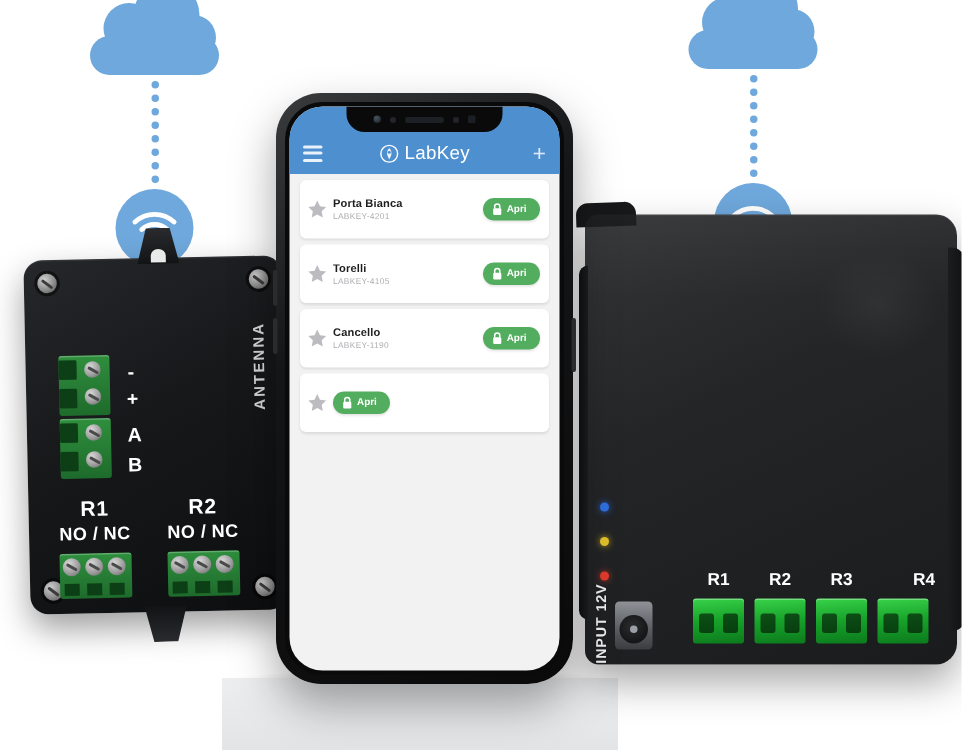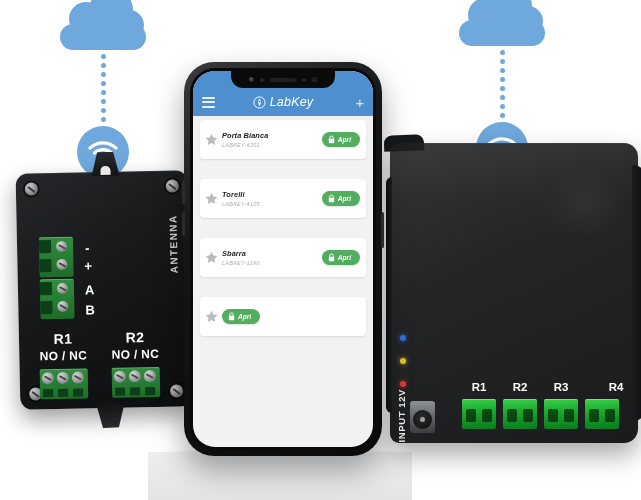--- a/index.html
+++ b/index.html
@@ -79,21 +79,21 @@
   .ble .ble-t{color:#fff;font-size:10px;font-weight:700;letter-spacing:.6px;margin-top:1px;}
 
   
   .phone{position:absolute;left:184px;top:62px;width:198px;height:394px;
       background:linear-gradient(145deg,#3a3b3d 0%,#141516 35%,#0a0a0b 100%);
       border-radius:30px;box-shadow:0 14px 30px rgba(0,0,0,.35);padding:6px;
       box-sizing:border-box;}
   .phone-inner{position:relative;width:100%;height:100%;background:#0a0a0b;
       border-radius:25px;overflow:hidden;}
   .screen{position:absolute;inset:3px;background:#f2f2f2;border-radius:22px;
-      overflow:hidden;font-style:italic;}
+      overflow:hidden;}
   .notch{position:absolute;left:50%;transform:translateX(-50%);top:0;
       width:104px;height:17px;background:#0a0a0b;border-radius:0 0 12px 12px;z-index:5;
       display:flex;align-items:center;justify-content:center;gap:6px;}
   .nt-cam{width:5px;height:5px;border-radius:50%;
       background:radial-gradient(circle at 35% 30%,#4a5663,#161a1f);}
   .nt-dot{width:4px;height:4px;border-radius:50%;background:#22262b;}
   .nt-spk{width:26px;height:4px;border-radius:2px;background:#1d2025;}
   .nt-sq{width:5px;height:5px;border-radius:1px;background:#1b1e22;}
   .sidebtn{position:absolute;right:-2px;top:150px;width:3px;height:36px;
       background:#2a2b2d;border-radius:2px;}
@@ -106,21 +106,21 @@
   .appbar{height:28px;background:#4e8fd0;display:flex;align-items:center;
       padding:0 9px;box-sizing:border-box;}
   .hamb{width:13px;display:flex;flex-direction:column;gap:2.5px;}
   .hamb i{display:block;height:2px;background:#e9f1fa;border-radius:1px;}
   .appbar-title{flex:1;display:flex;align-items:center;justify-content:center;gap:4px;}
   .appbar-title .tx{color:#fff;font-size:12.5px;font-weight:400;letter-spacing:.2px;}
   .plus{color:#dce9f7;font-size:15px;line-height:1;width:13px;text-align:right;}
 
   .list{padding:4px 7px 0 7px;}
   .row{display:flex;align-items:center;background:#fff;border-radius:4px;
-      margin-bottom:20px;padding:6px 6px 6px 4px;box-shadow:0 1px 2px rgba(0,0,0,.10);
+      margin-bottom:4px;padding:6px 6px 6px 4px;box-shadow:0 1px 2px rgba(0,0,0,.10);
       min-height:27px;}
   .star{width:15px;height:15px;flex:0 0 15px;margin-right:3px;}
   .row-txt{flex:1;min-width:0;}
   .row-title{font-size:7.4px;font-weight:700;color:#1d1d1f;letter-spacing:.1px;
       white-space:nowrap;overflow:hidden;}
   .row-sub{font-size:5.6px;color:#adadb2;margin-top:1.5px;letter-spacing:.2px;
       white-space:nowrap;overflow:hidden;filter:blur(.25px);}
   .apri{display:flex;align-items:center;gap:3px;background:#53ad5f;
       border-radius:11px;padding:3px 9px 3px 6px;flex:0 0 auto;
       box-shadow:0 1px 2px rgba(0,0,0,.12);}
@@ -382,21 +382,21 @@
               </svg>
               <span class="lbl">Apri</span>
             </div>
           </div>
 
           <div class="row">
             <svg class="star" viewBox="0 0 24 24">
               <path d="M12 2.6 L14.9 8.7 L21.5 9.6 L16.7 14.2 L17.9 20.8 L12 17.7 L6.1 20.8 L7.3 14.2 L2.5 9.6 L9.1 8.7 Z" fill="#bcbcc0"></path>
             </svg>
             <div class="row-txt">
-              <div class="row-title">Sbarra</div>
+              <div class="row-title">Cancello</div>
               <div class="row-sub">LABKEY-1190</div>
             </div>
             <div class="apri">
               <svg width="7" height="9" viewBox="0 0 14 18">
                 <path d="M3.6 8 V5.4 a3.4 3.4 0 0 1 6.8 0 V8" fill="none" stroke="#fff" stroke-width="2"></path>
                 <rect x="1.6" y="7.6" width="10.8" height="9" rx="1.6" fill="#fff"></rect>
               </svg>
               <span class="lbl">Apri</span>
             </div>
           </div>

